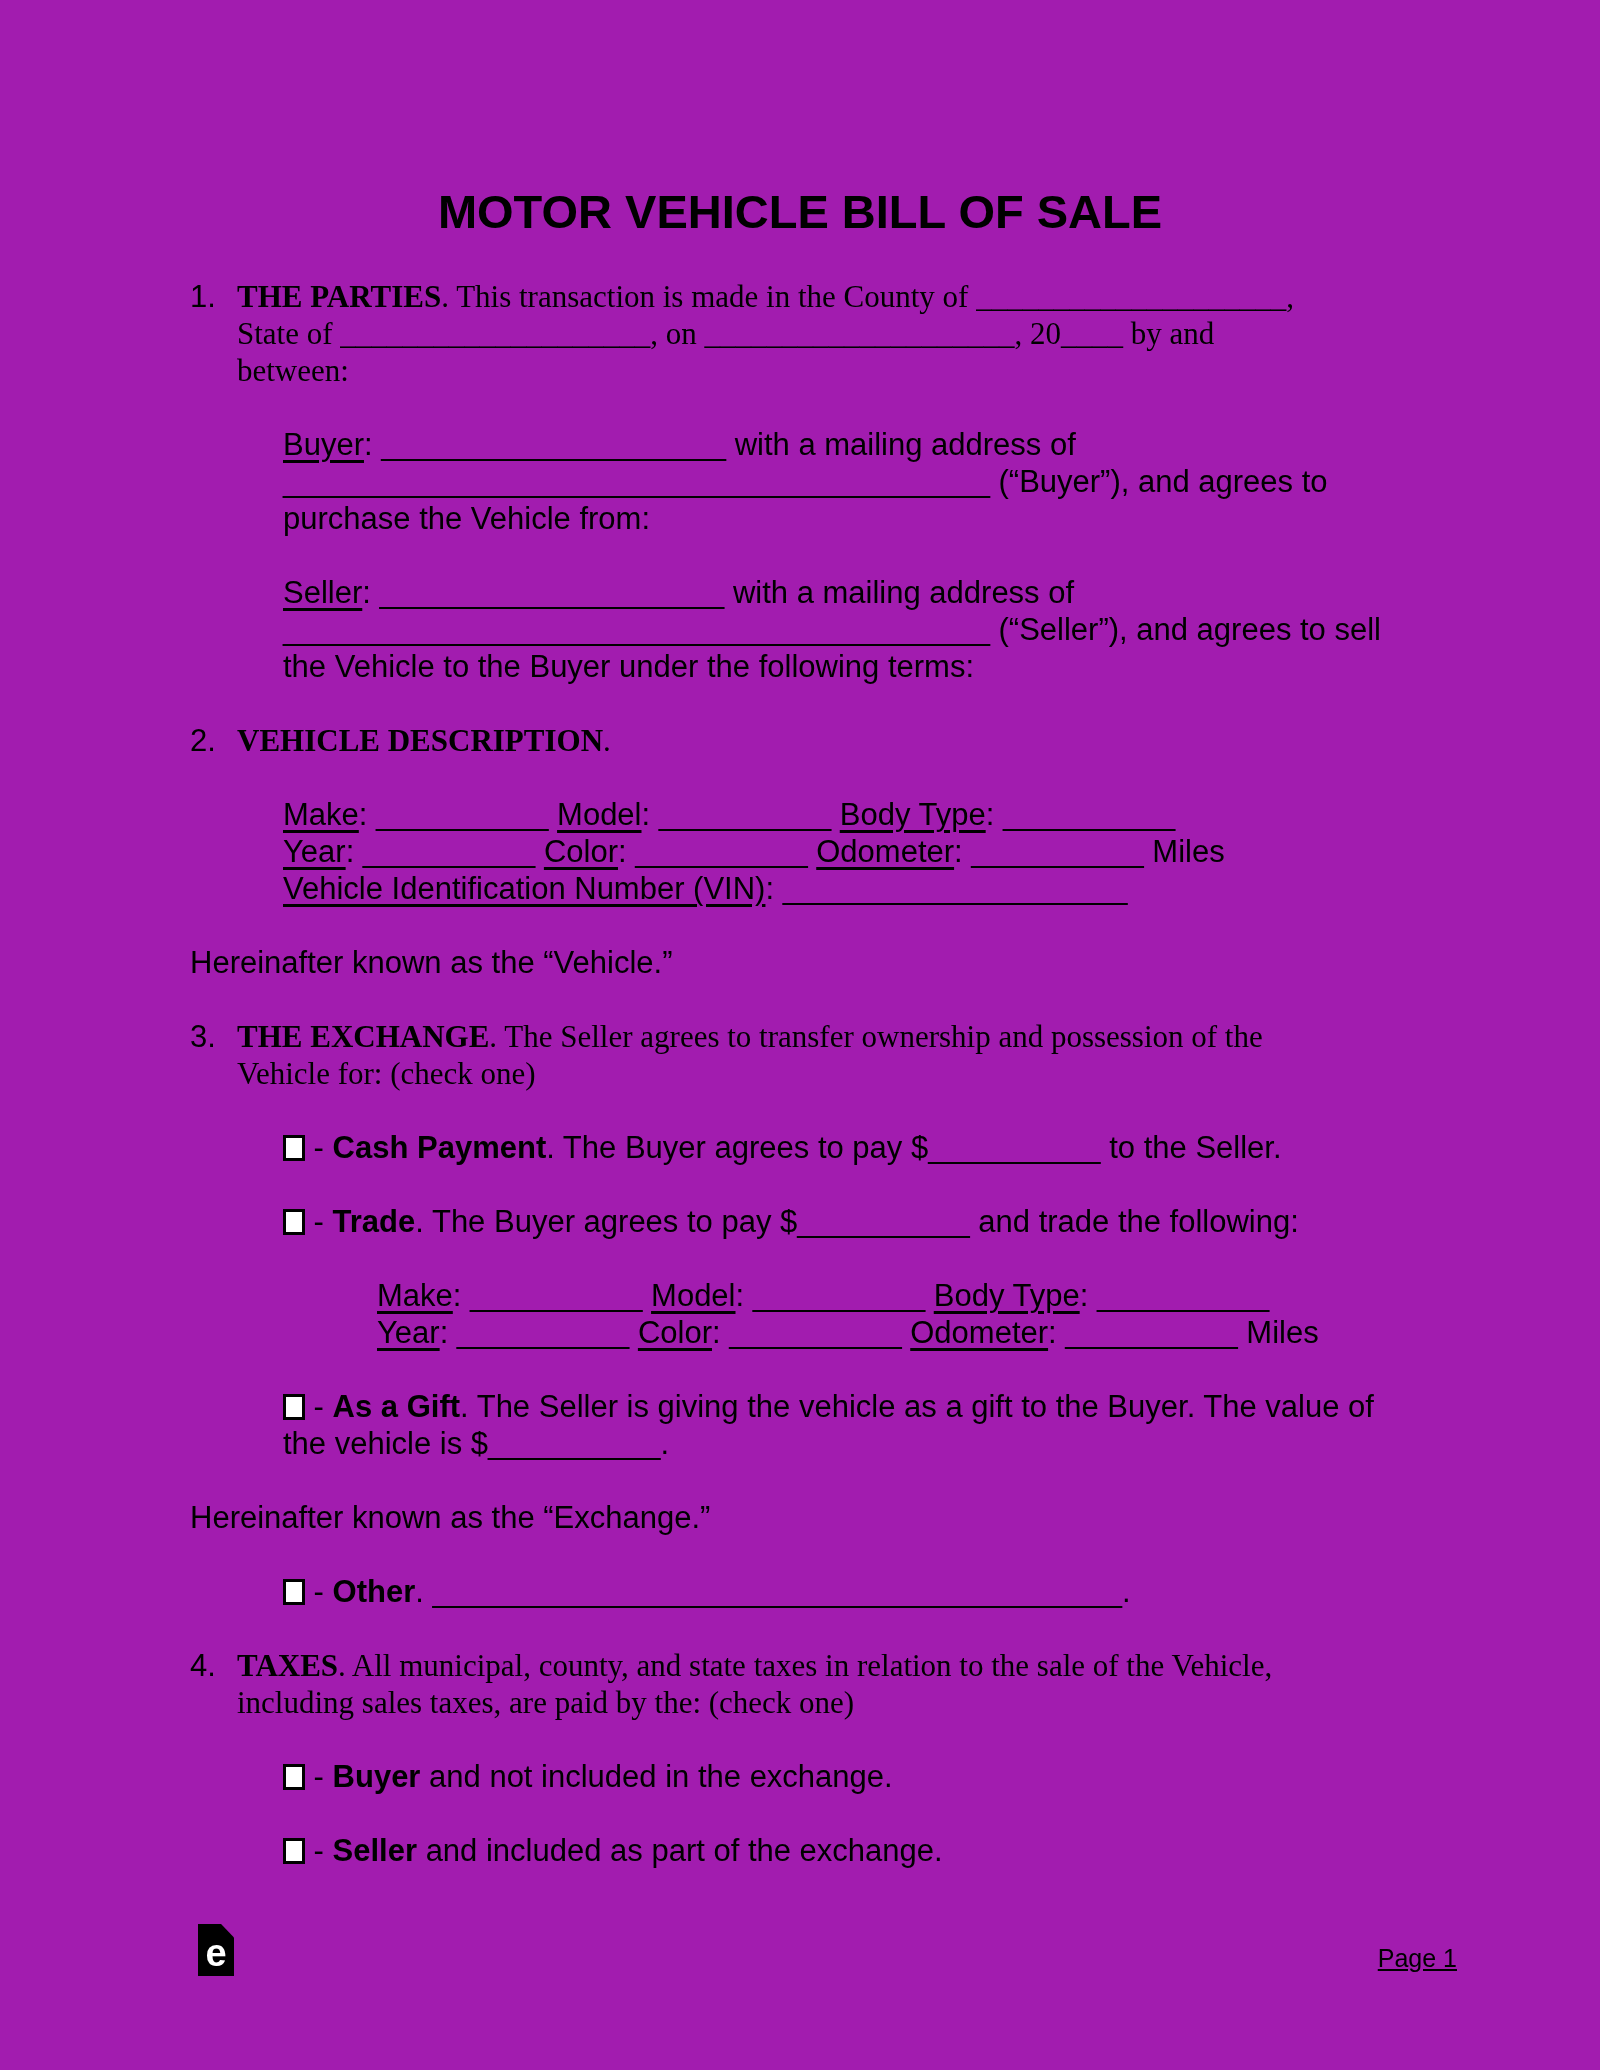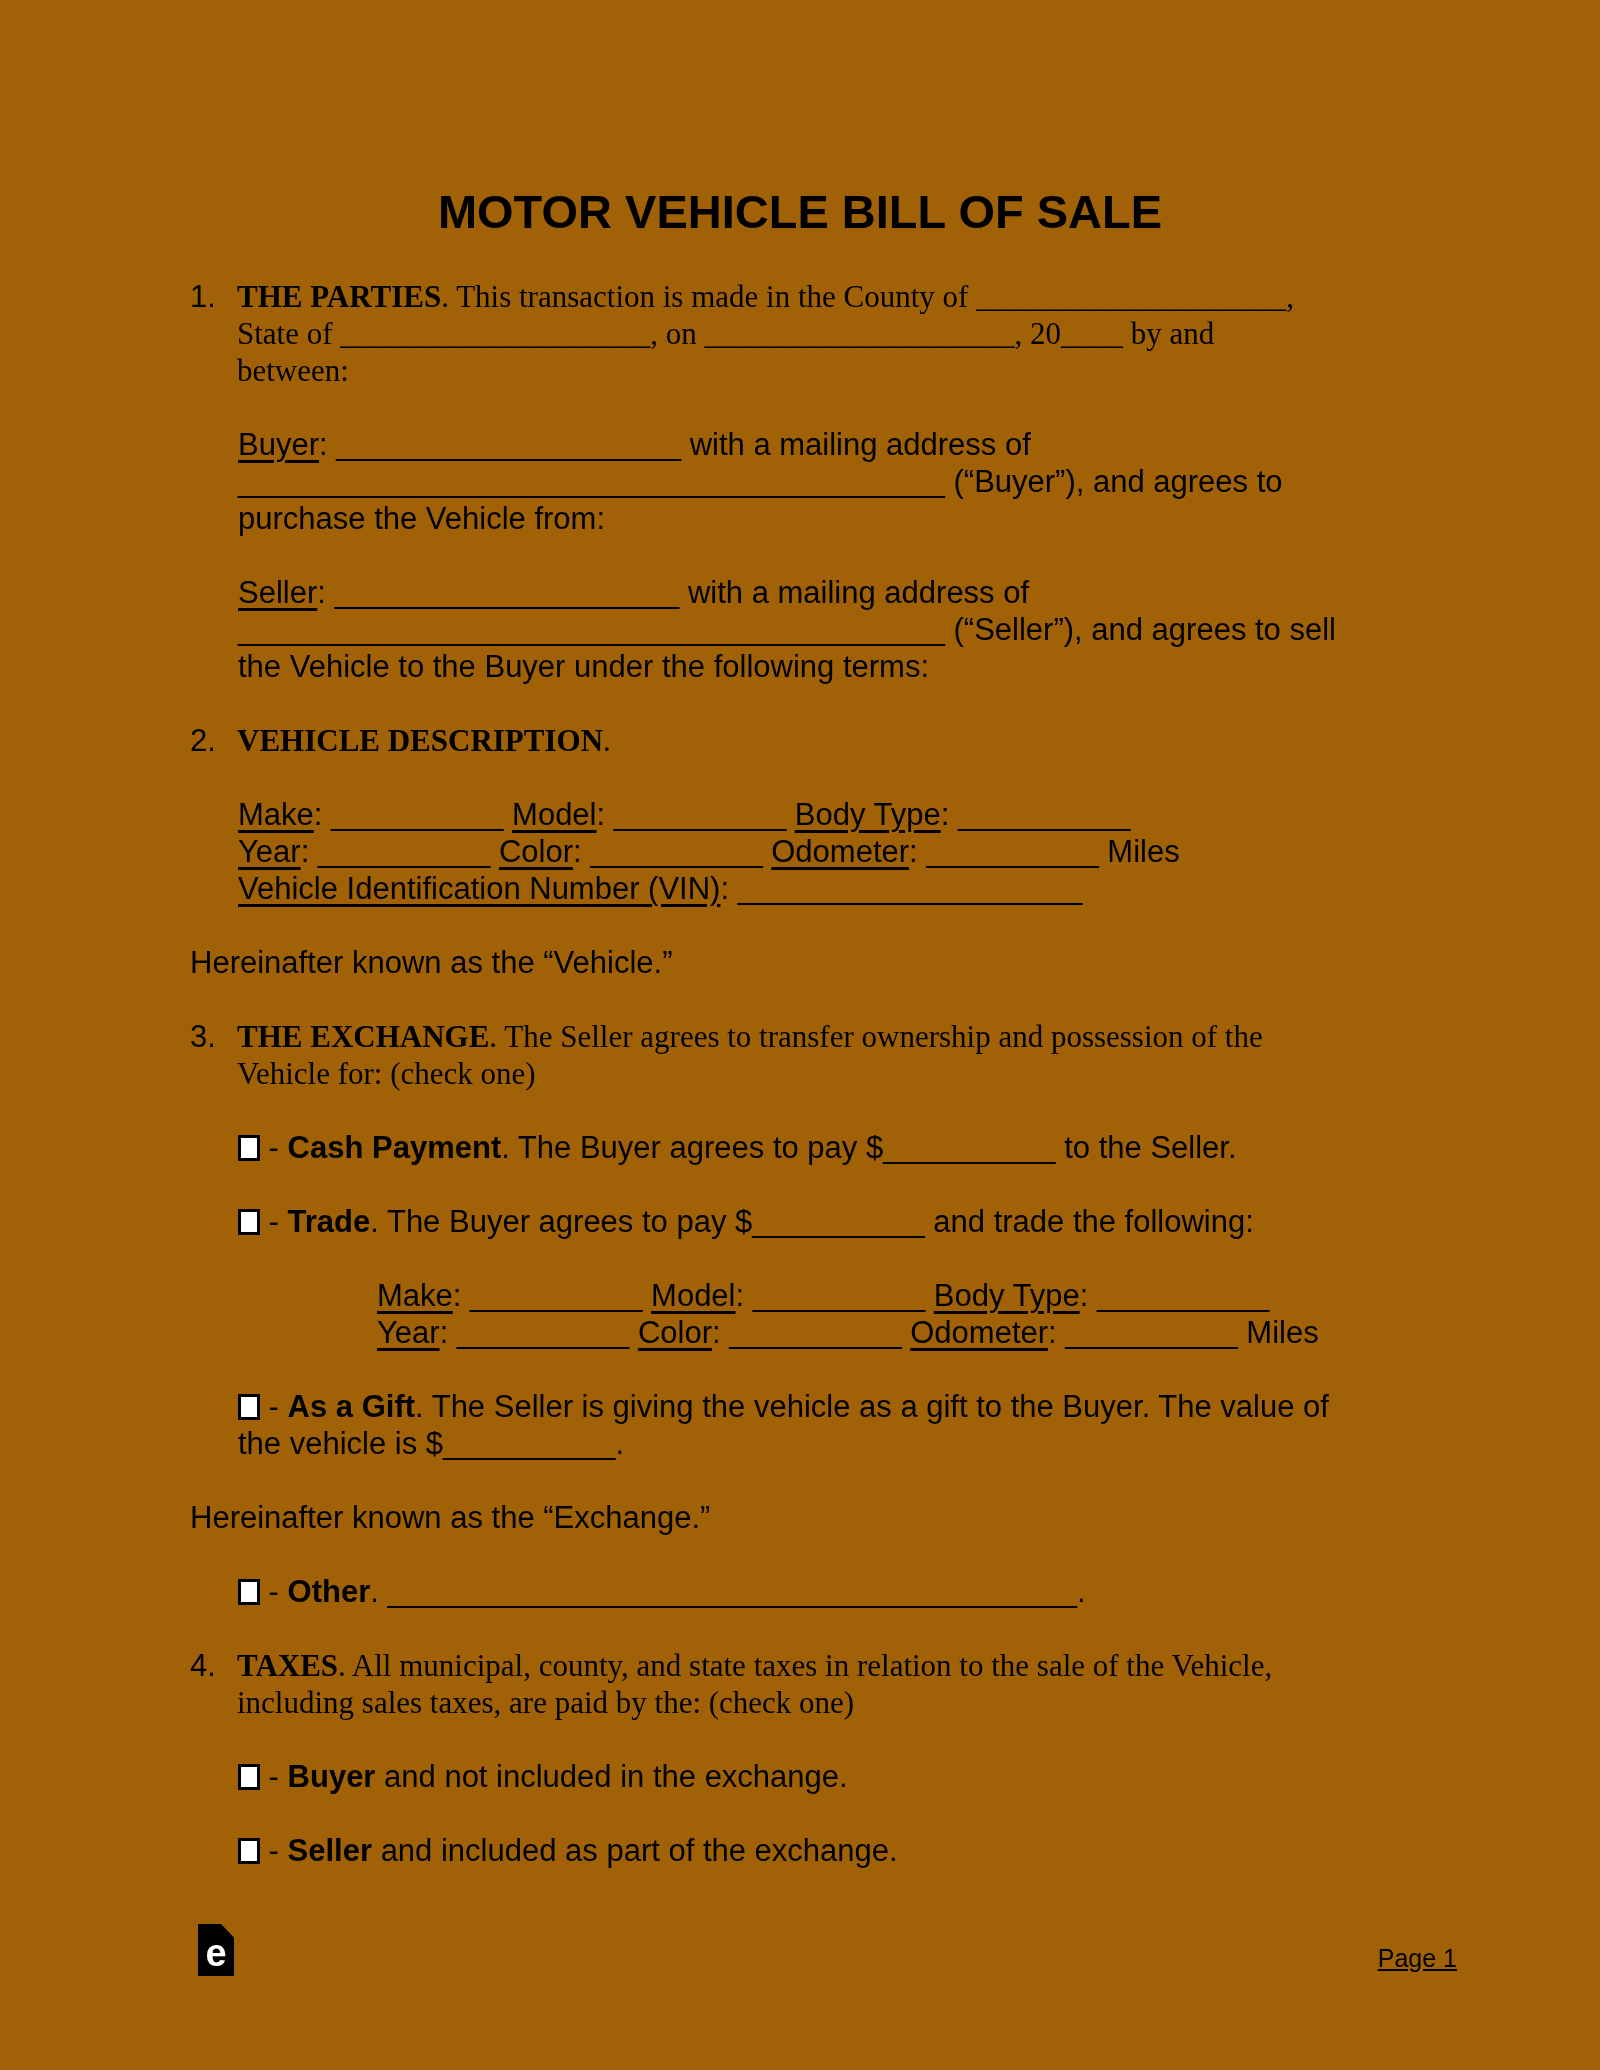--- a/index.html
+++ b/index.html
@@ -1,19 +1,19 @@
 <!DOCTYPE html>
 <html><head>
 <meta charset="utf-8">
 <style>
   html,body{margin:0;padding:0;background:#e8e8e8;}
   .page{
     position:relative;
     width:1600px;height:2070px;
-    background:#a16207;
+    background:#a21caf;
     color:#000;
     font-family:"Liberation Sans","DejaVu Sans",sans-serif;
     font-size:31px;
     overflow:hidden;
     margin:0 auto;
   }
   .content{padding:184px 0 0 190px;}
   .title{
     margin:0 190px 38px 0;
     text-align:center;
@@ -21,21 +21,21 @@
     line-height:56px;
     font-weight:bold;
     letter-spacing:0px;
     white-space:nowrap;
   }
   .para{margin:0 0 37px 0;}
   .sec{display:flex;}
   .num{flex:0 0 47px;line-height:37px;white-space:pre;}
   .stext{flex:1 1 auto;min-width:0;font-family:Liberation Serif, serif;}
   .line{line-height:37px;white-space:pre;}
-  .ind1{margin-left:48px;}
+  .ind1{margin-left:93px;}
   .ind2{margin-left:187px;}
   b{font-weight:bold;}
   .ul{
     text-decoration:underline;
     text-decoration-thickness:2.5px;
     text-underline-offset:5px;
   }
   .cb{
     display:inline-block;
     width:22px;height:26px;

